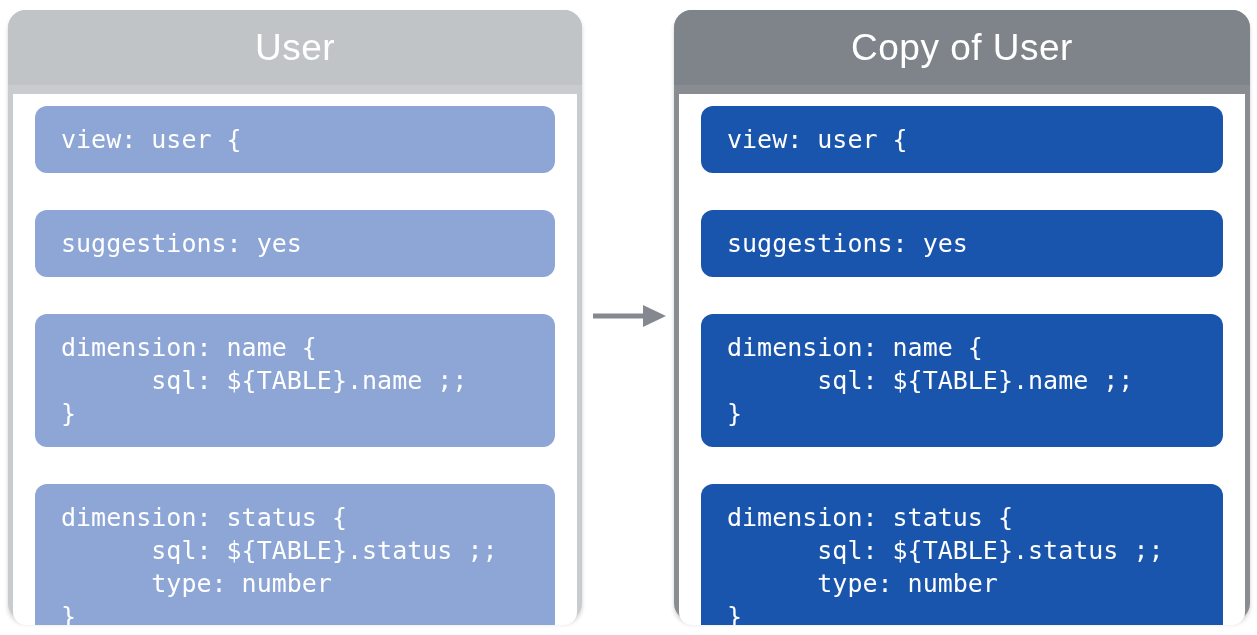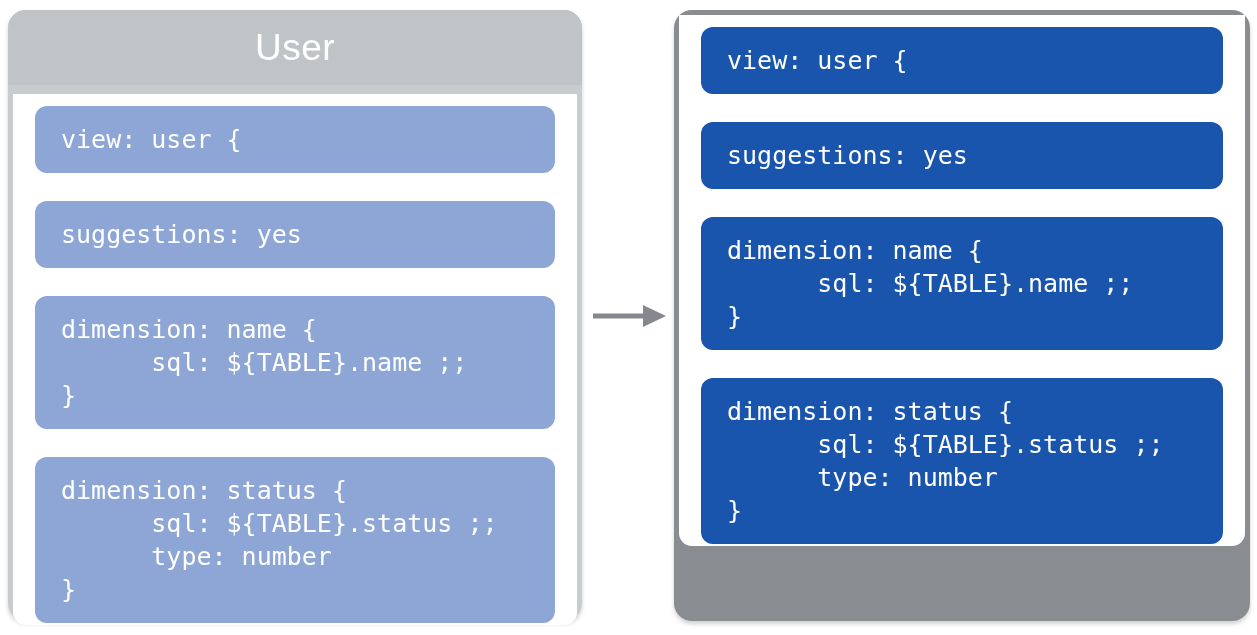--- a/index.html
+++ b/index.html
@@ -43,21 +43,21 @@
 
   .panel-body {
     background: #ffffff;
     height: 531px;
     border-radius: 0 0 13px 13px;
     padding-top: 12px;
     overflow: hidden;
   }
 
   .code-block {
-    margin: 0 22px 28px;
+    margin: 0 22px 37px;
     border-radius: 12px;
     padding: 17px 26px;
     color: var(--text-on-blocks, #ffffff);
     font-family: "DejaVu Sans Mono", "Liberation Mono", monospace;
     font-size: 25px;
     line-height: 33px;
   }
   .panel-left  .code-block { background: var(--left-block-bg, #8da6d6); }
   .panel-right .code-block { background: var(--right-block-bg, #1a55ad); }
 
@@ -102,20 +102,23 @@
   </div>
 
   <div class="arrow-wrap">
     <svg width="76" height="28" viewBox="0 0 76 28" xmlns="http://www.w3.org/2000/svg">
       <line x1="1" y1="14" x2="53" y2="14" stroke="#85898f" stroke-width="5"></line>
       <polygon points="51,3 74,14 51,25" fill="#85898f"></polygon>
     </svg>
   </div>
 
   <div class="panel panel-right">
+    <div class="panel-header">
+      <div class="panel-title">Copy of User</div>
+    </div>
     <div class="panel-body">
       <div class="code-block">
         <div class="code-line">view: user {</div>
       </div>
       <div class="code-block">
         <div class="code-line">suggestions: yes</div>
       </div>
       <div class="code-block">
         <div class="code-line">dimension: name {</div>
         <div class="code-line">      sql: ${TABLE}.name ;;</div>

